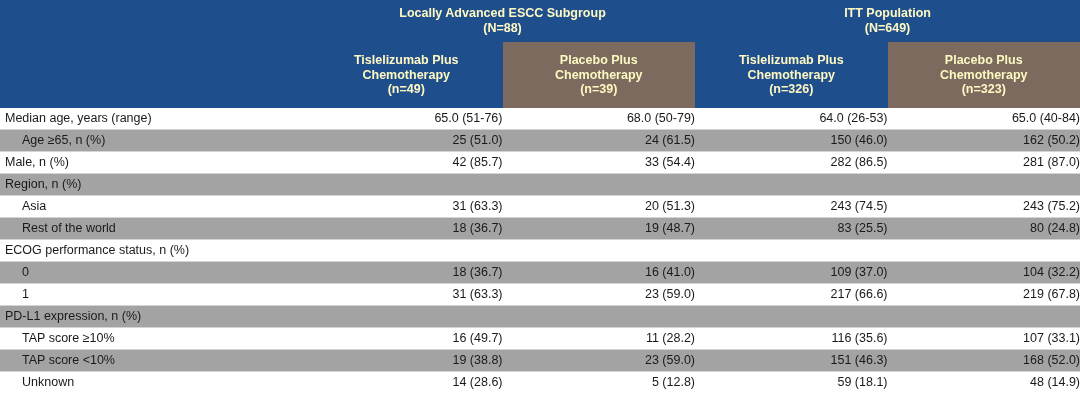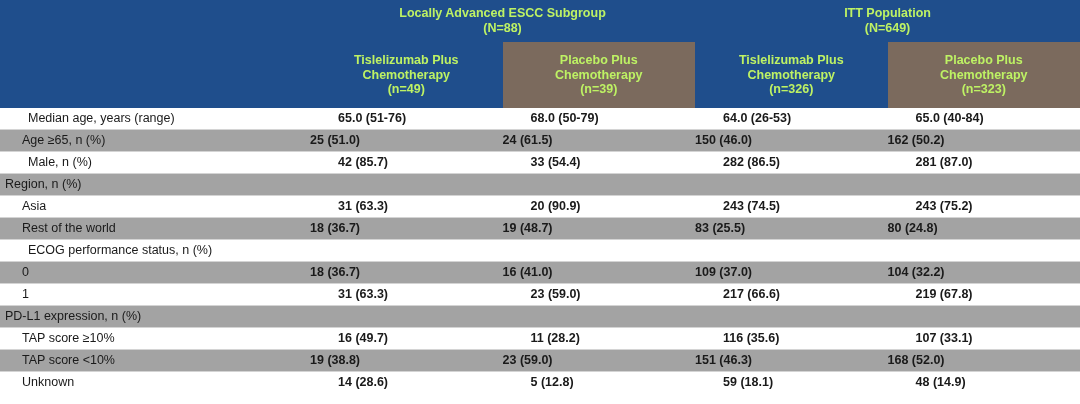--- a/index.html
+++ b/index.html
@@ -27,21 +27,21 @@
   col.c-label { width: 310px; }
   col.c-data  { width: 192.5px; }
 
   
   thead th {
     padding: 0;
     margin: 12px;
     font-weight: bold;
     text-align: center;
     vertical-align: middle;
-    color: #bef264;
+    color: #fef9c3;
     line-height: 1.18;
     font-size: 12.5px;
   }
   th.group-blank {
     background: #1f4e8c;
   }
   th.group-title {
     background: #1f4e8c;
     height: 42px;
     border-left: 1px solid #1f4e8c;
@@ -60,32 +60,31 @@
   
   tbody td {
     height: 21px;
     padding: 0 0 0 0;
     font-size: 12.5px;
     line-height: 21px;
     border-bottom: 1px solid #d4d4d4;
     white-space: nowrap;
     overflow: hidden;
   }
-  tbody tr.odd td { background: #ffffff; padding-left: 28px; }
+  tbody tr.odd td { background: #ffffff; }
   tbody tr.even td { background: #a3a3a3; }
   td.label {
     text-align: left;
     padding-left: 5px;
   }
   td.label.indent {
     padding-left: 22px;
   }
   td.val {
-    text-align: left;
-    font-weight: bold;
+    text-align: right;
   }
   tbody tr:last-child td {
     border-bottom: none;
   }
 </style>
 </head>
 <body>
 
 <div class="table-wrap">
   <table class="data-table">
@@ -156,21 +155,21 @@
         <tr class="even">
           <td class="label">Region, n (%)</td>
           <td class="val"></td>
           <td class="val"></td>
           <td class="val"></td>
           <td class="val"></td>
         </tr>
         <tr class="odd">
           <td class="label indent">Asia</td>
           <td class="val">31 (63.3)</td>
-          <td class="val">20 (90.9)</td>
+          <td class="val">20 (51.3)</td>
           <td class="val">243 (74.5)</td>
           <td class="val">243 (75.2)</td>
         </tr>
         <tr class="even">
           <td class="label indent">Rest of the world</td>
           <td class="val">18 (36.7)</td>
           <td class="val">19 (48.7)</td>
           <td class="val">83 (25.5)</td>
           <td class="val">80 (24.8)</td>
         </tr>

